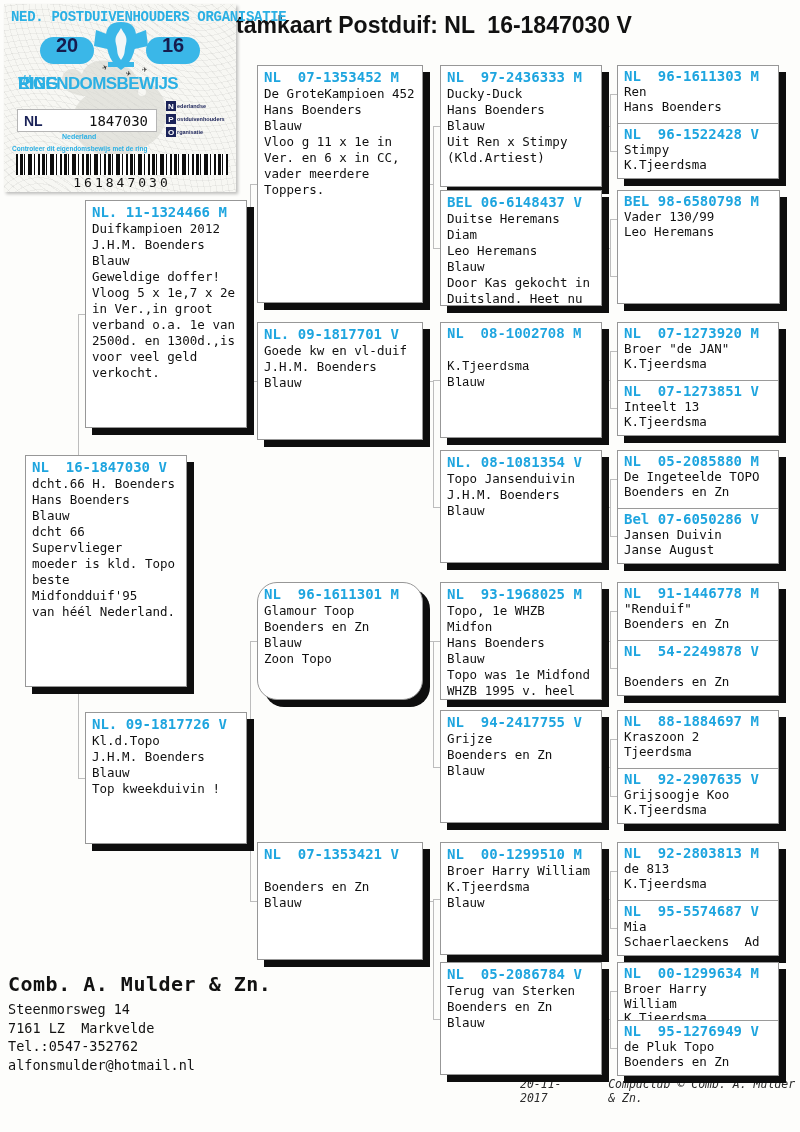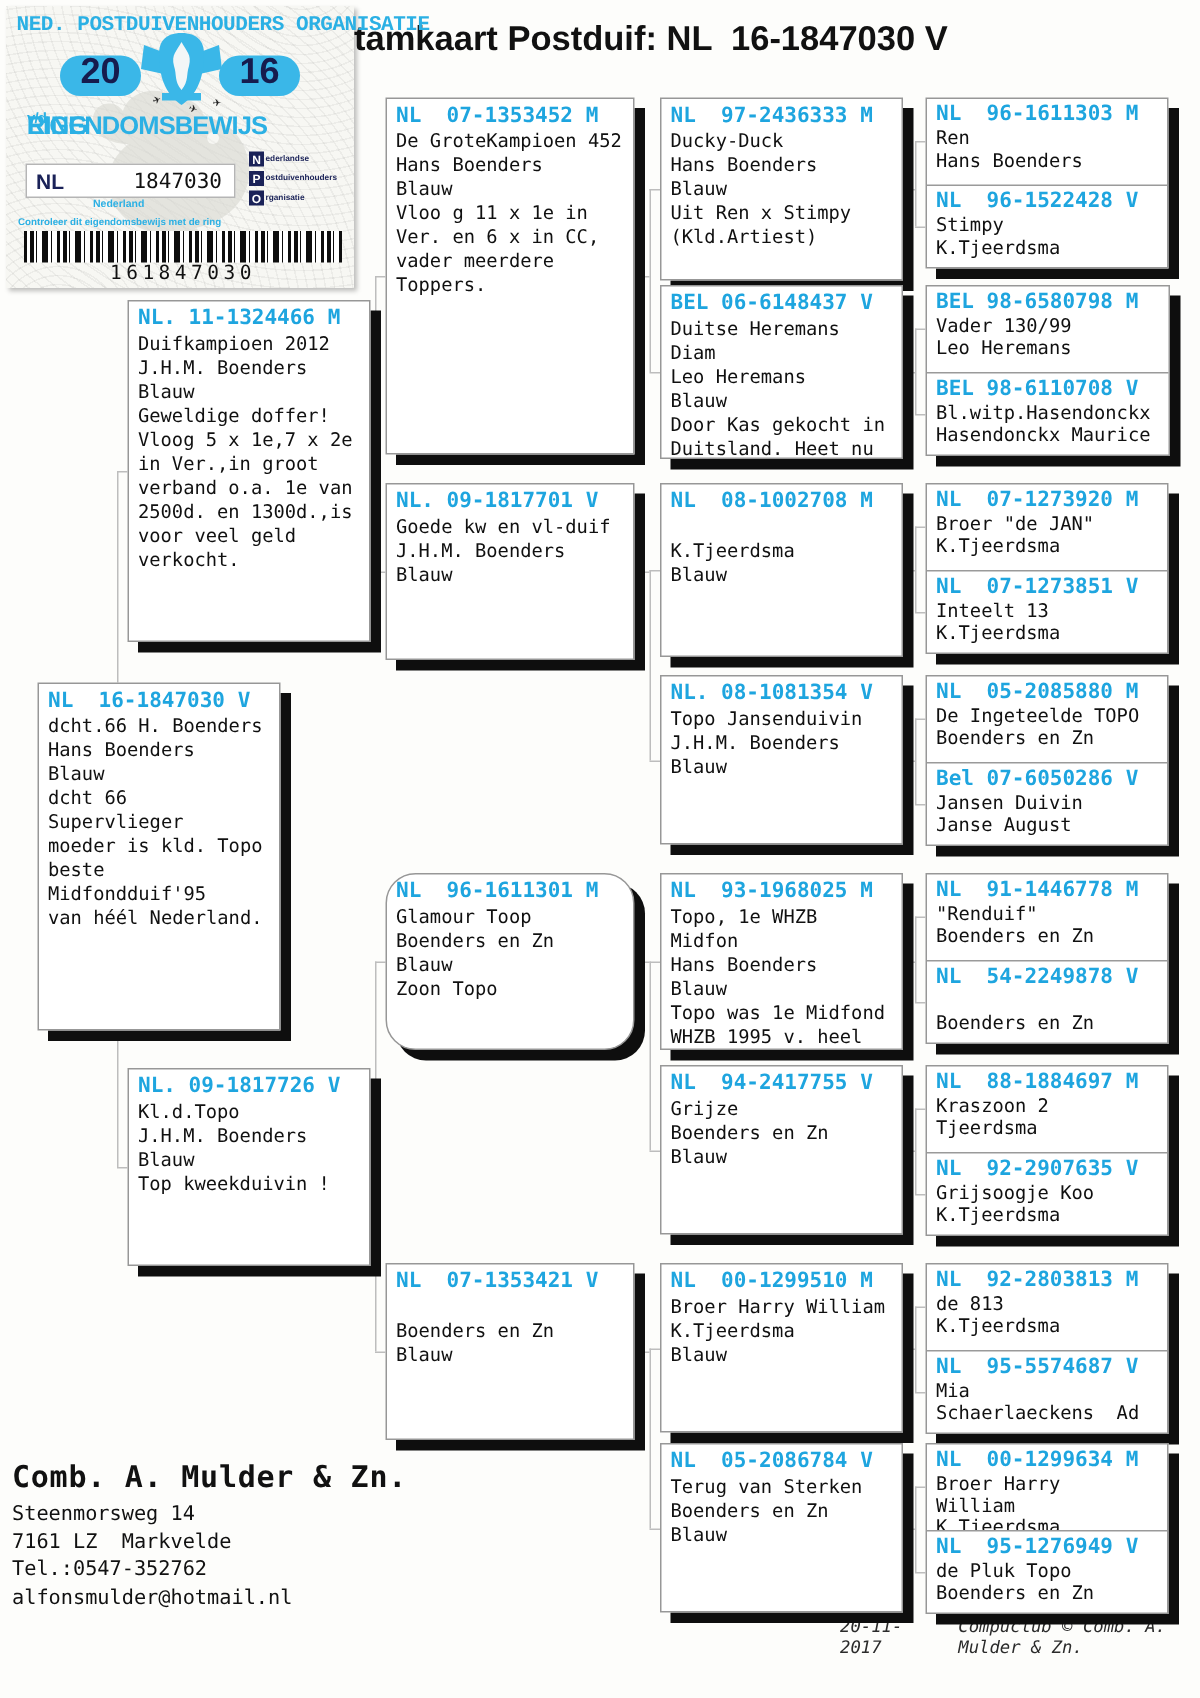--- a/index.html
+++ b/index.html
@@ -14,21 +14,21 @@
          background-image:
            repeating-radial-gradient(circle at 15% 115%, rgba(60,60,60,.06) 0 1px, transparent 1px 6px),
            repeating-radial-gradient(circle at 85% -15%, rgba(60,60,60,.06) 0 1px, transparent 1px 6px);
          box-shadow:2px 2px 3px rgba(0,0,0,.25);}
   .stamp *{position:absolute;}
   .st-org{left:7px;top:5px;width:222px;font-family:Liberation Mono, monospace;font-weight:700;
           font-size:14px;letter-spacing:-.3px;color:#2bb0e4;white-space:nowrap;}
   .pill{top:33px;width:54px;height:27px;background:#3ab7e8;border-radius:14px;}
   .pill-l{left:36px;} .pill-r{left:142px;}
   .year{top:30px;width:54px;text-align:center;font-family:"Liberation Sans",sans-serif;
-        font-weight:700;font-size:24px;color:#161c4e;}
+        font-weight:700;font-size:20px;color:#161c4e;}
   .year-l{left:36px;} .year-r{left:142px;}
   .dove{left:52px;top:48px;opacity:.65;}
   .crest{left:84px;top:16px;}
   .plane{font-size:9px;color:#222;background:none!important;}
   .st-own{left:14px;top:70px;font-family:"Liberation Sans",sans-serif;font-weight:700;
           font-size:17px;letter-spacing:-.6px;color:#2bb0e4;white-space:nowrap;}
   .st-own .vd{font-size:10px;}
   .ringbox{left:13px;top:105px;width:138px;height:21px;background:#fff;border:1px solid #b5b5b5;
            display:flex;align-items:center;}
   .ringbox .cc{position:static;font-family:"Liberation Sans",sans-serif;font-weight:700;
@@ -58,21 +58,21 @@
   .half{position:relative;height:57px;box-sizing:border-box;overflow:hidden;}
   .half .ring{padding-top:2px;}
   .half .btxt{line-height:14.5px;font-size:12.5px;}
   .half2{border-top:1px solid #9a9a9a;}
   .conn{position:absolute;background:#bdbdbd;z-index:0;}
   
   .owner{position:absolute;left:8px;top:972px;color:#111;}
   .owner-name{font-size:20px;font-weight:700;letter-spacing:.5px;}
   .owner-lines{font-size:13.5px;line-height:18.5px;margin-top:4px;white-space:pre-wrap;}
   .footer{position:absolute;left:520px;top:1077px;display:flex;gap:30px;font-size:11.5px;
-          font-style:italic;color:#2b2b2b;font-family:"DejaVu Sans Mono",monospace;margin-left:40px;}
+          font-style:italic;color:#2b2b2b;font-family:"DejaVu Sans Mono",monospace;}
 </style>
 </head>
 <body>
 
 <div class="page">
 
   <div class="stamp">
     <div class="st-org">NED. POSTDUIVENHOUDERS ORGANISATIE</div>
     <svg class="dove" width="128" height="118" viewBox="0 0 128 118">
       <path d="M64 14 C50 4 30 8 26 22 C20 14 8 16 6 26 C4 38 18 44 30 44 C18 52 12 68 20 84 C28 100 52 108 66 104 L60 116 L84 108 L74 100 C96 96 112 80 110 58 C108 40 96 28 80 26 C78 18 72 14 64 14 Z" fill="#dadad4"></path>
@@ -192,21 +192,21 @@
 (Kld.Artiest)</div>
       </div>
       <div class="pbox" style="left: 440px; top: 190px; width: 162px; height: 116px;">
         <div class="ring">BEL 06-6148437 V</div>
         <div class="btxt">Duitse Heremans Diam
 Leo Heremans
 Blauw
 Door Kas gekocht in
 Duitsland. Heet nu</div>
       </div>
-      <div class="pbox" style="left: 440px; top: 322px; width: 162px; height: 116px;">
+      <div class="pbox" style="left: 440px; top: 322px; width: 162px; height: 116px; font-family: Liberation Mono, monospace;">
         <div class="ring">NL  08-1002708 M</div>
         <div class="btxt">
 K.Tjeerdsma
 Blauw</div>
       </div>
       <div class="pbox" style="left: 440px; top: 450px; width: 162px; height: 113px;">
         <div class="ring">NL. 08-1081354 V</div>
         <div class="btxt">Topo Jansenduivin
 J.H.M. Boenders
 Blauw</div>
@@ -247,25 +247,20 @@
           <div class="ring">NL  96-1522428 V</div>
           <div class="btxt">Stimpy
 K.Tjeerdsma</div>
         </div>
       </div>
       <div class="pairbox" style="left: 617px; top: 190px; width: 163px; height: 114px;">
         <div class="half">
           <div class="ring">BEL 98-6580798 M</div>
           <div class="btxt">Vader 130/99
 Leo Heremans</div>
-        </div>
-        <div class="half half2">
-          <div class="ring">BEL 98-6110708 V</div>
-          <div class="btxt">Bl.witp.Hasendonckx
-Hasendonckx Maurice</div>
         </div>
       </div>
       <div class="pairbox" style="left: 617px; top: 322px; width: 162px; height: 114px;">
         <div class="half">
           <div class="ring">NL  07-1273920 M</div>
           <div class="btxt">Broer "de JAN"
 K.Tjeerdsma</div>
         </div>
         <div class="half half2">
           <div class="ring">NL  07-1273851 V</div>

